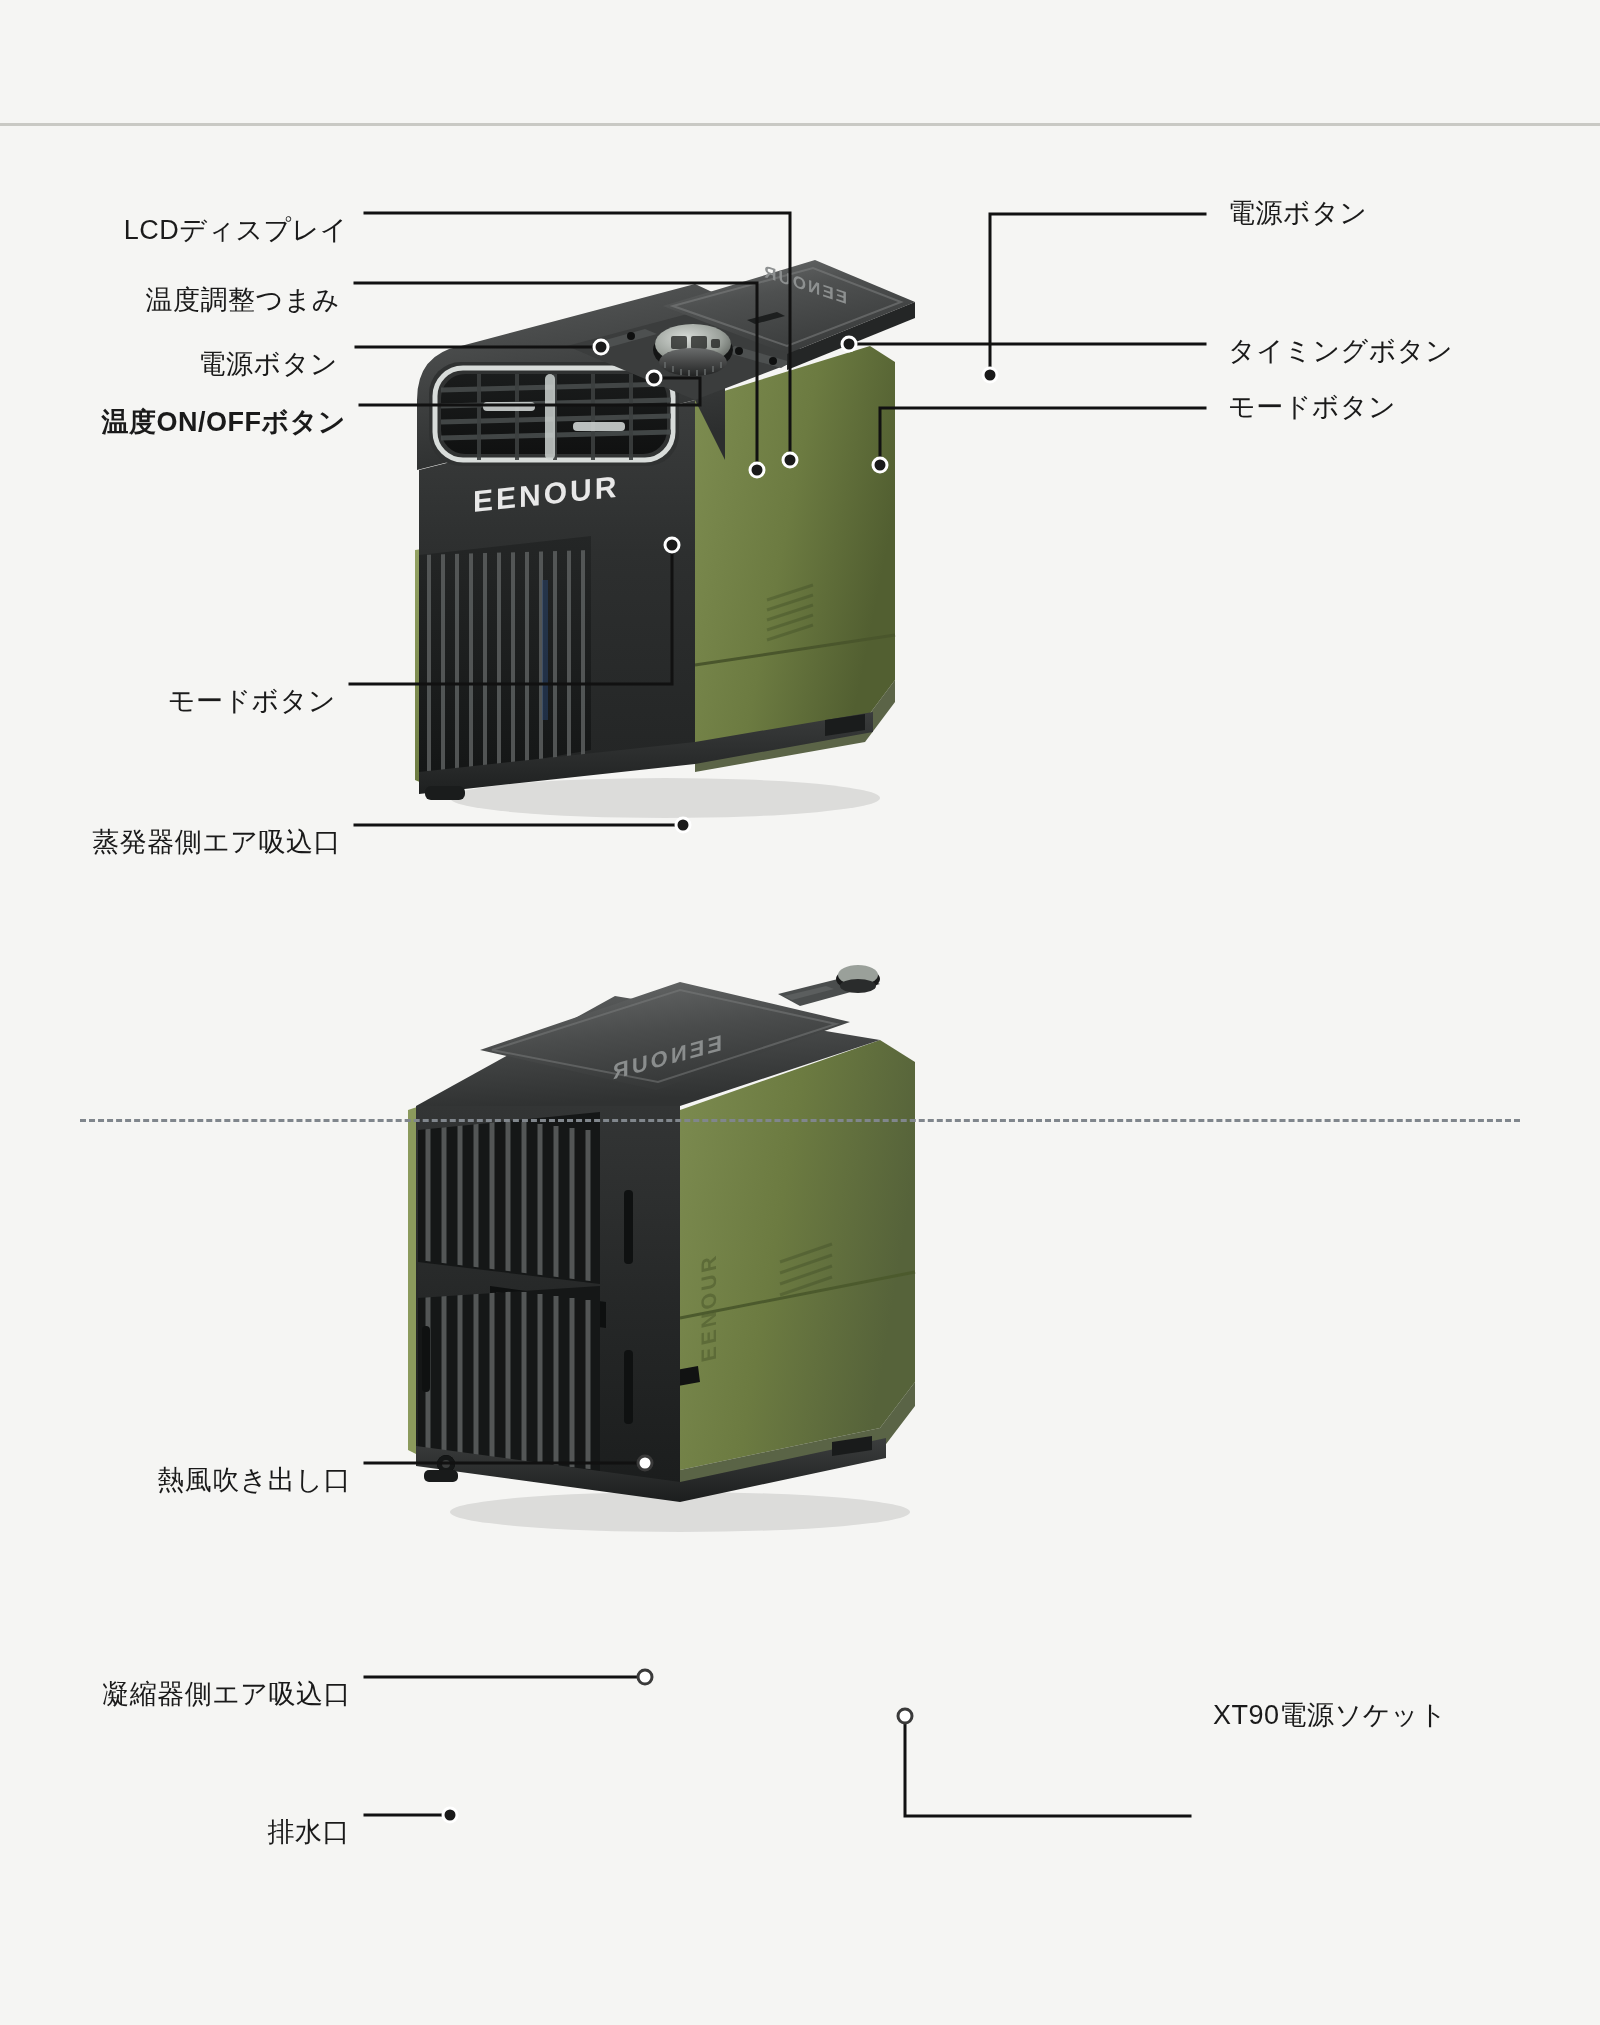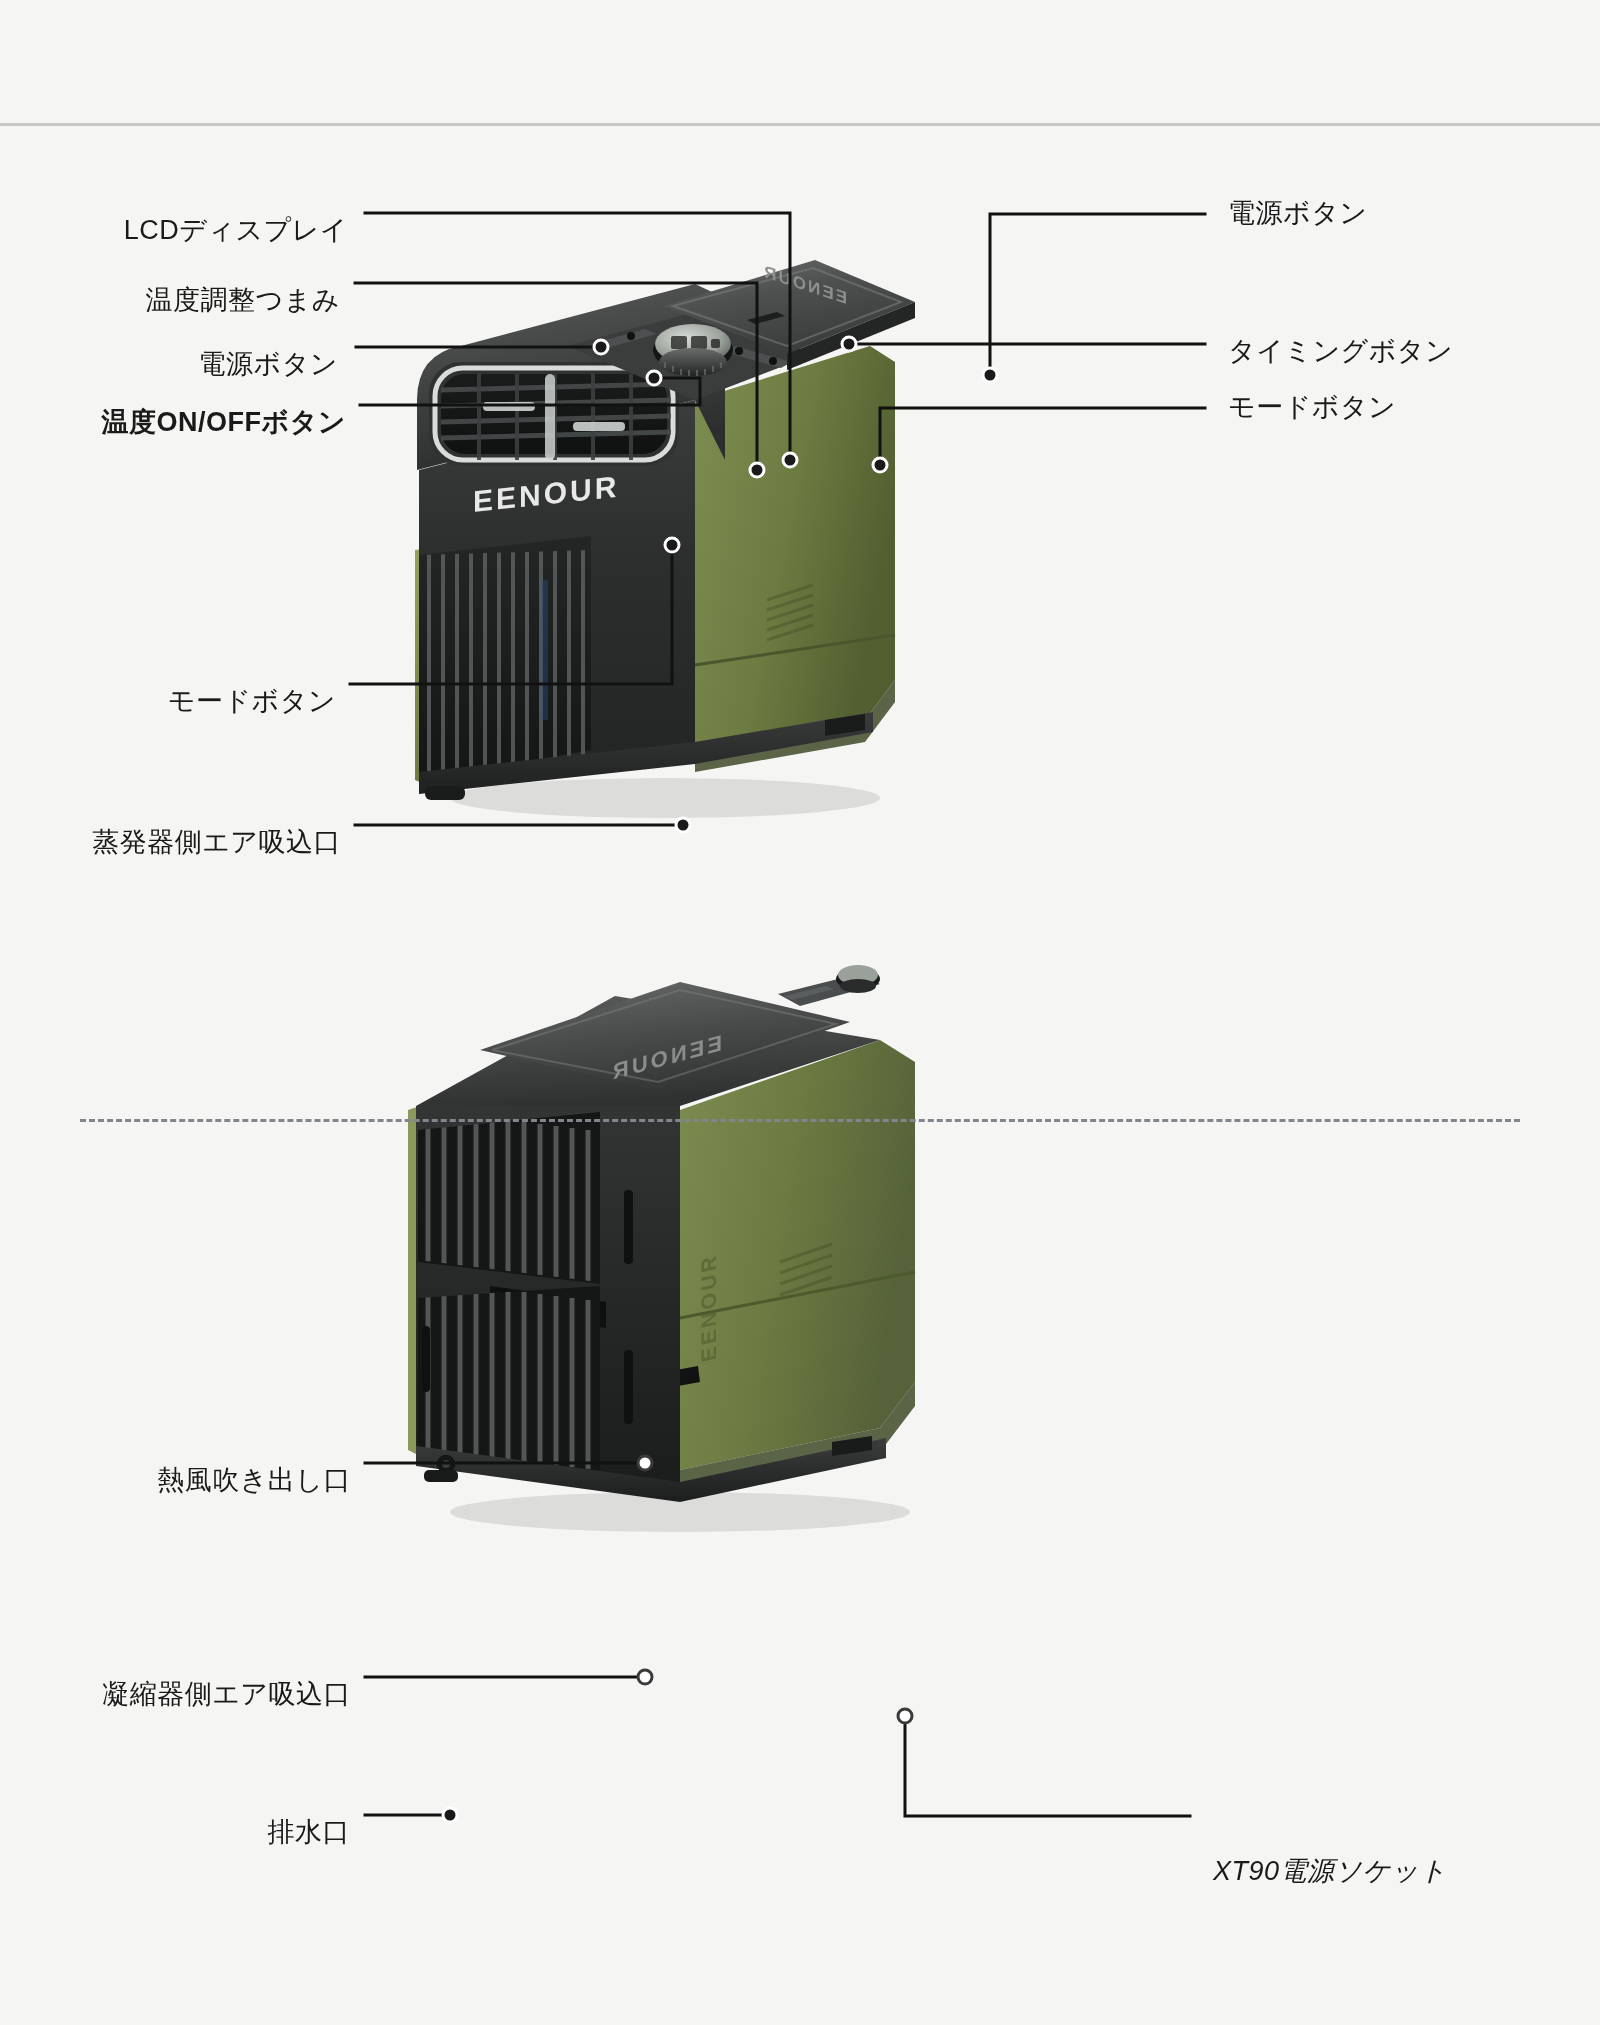--- a/index.html
+++ b/index.html
@@ -440,17 +440,17 @@
   <div class="label right-align" style="left:18px; top:811px; width:323px;">蒸発器側エア吸込口</div>
 
   <div class="label" style="left:1228px; top:200px;">電源ボタン</div>
   <div class="label" style="left:1228px; top:338px;">タイミングボタン</div>
   <div class="label" style="left:1228px; top:394px;">モードボタン</div>
 
   <div class="label right-align" style="left:58px; top:1449px; width:293px;">熱風吹き出し口</div>
   <div class="label right-align" style="left:28px; top:1663px; width:323px;">凝縮器側エア吸込口</div>
   <div class="label right-align" style="left:158px; top:1801px; width:192px;">排水口</div>
 
-  <div class="label" style="left:1213px; top:1858px;font-style:italic;">XT90電源ソケット</div>
+  <div class="label" style="left:1213px; top:1702px;">XT90電源ソケット</div>
 
   <div id="divider"></div>
 
 </div>
 
 </body></html>

